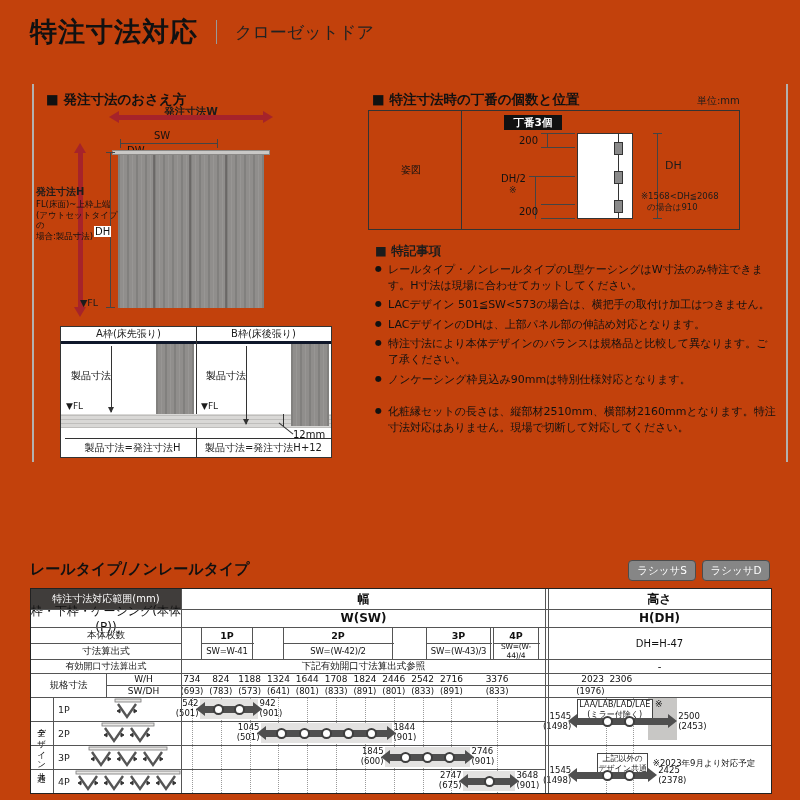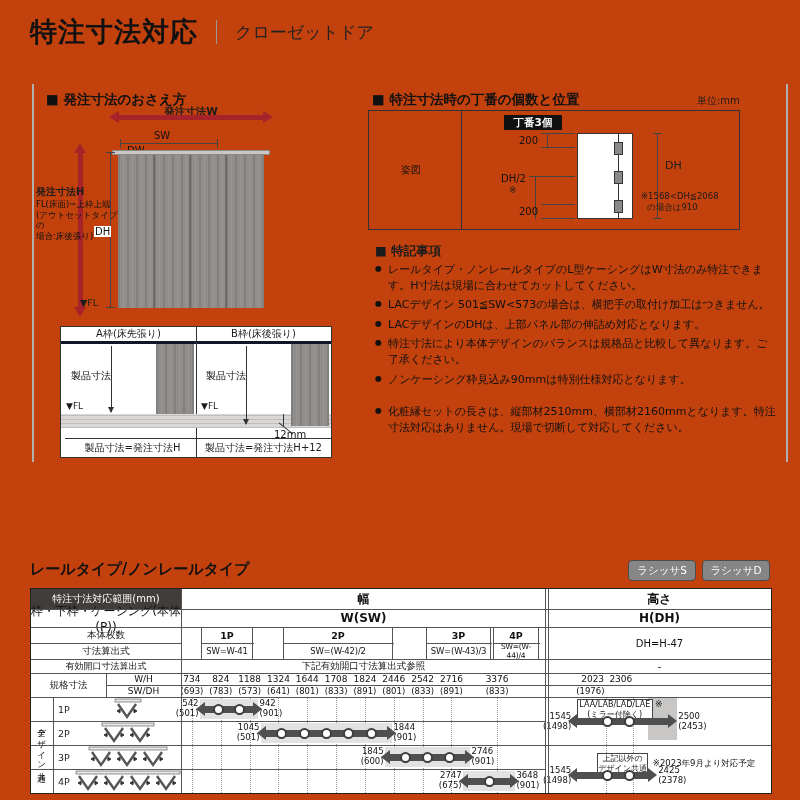--- a/index.html
+++ b/index.html
@@ -112,21 +112,21 @@
     <div class="seam" style="left:35px;"></div>
     <div class="seam" style="left:71px;"></div>
     <div class="seam" style="left:107px;"></div>
   </div>
 
   <div class="abs redbarv" style="left:78px;top:152px;height:156px;"></div>
   <div class="abs" style="left:36px;top:185px;width:82px;background:rgba(255,255,255,.0);">
     <div style="font-size:10px;font-weight:bold;">発注寸法H</div>
     <div class="lbl-sm">FL(床面)~上枠上端</div>
     <div class="lbl-sm">(アウトセットタイプの</div>
-    <div class="lbl-sm">場合:床後張り)</div>
+    <div class="lbl-sm">場合:製品寸法)</div>
   </div>
   <div class="abs dimline-v" style="left:110px;top:152px;height:156px;">
       <span class="tick" style="top:0;"></span>
       <span class="tick" style="bottom:0;"></span>
     </div>
   <div class="abs lbl" style="left:94px;top:226px;background:#fff;padding:0 1px;">DH</div>
   <div class="abs" style="left:80px;top:297px;font-size:9.5px;">▼FL</div>
 
   <div id="abt">
     <div class="abhead" style="left:0;width:135px;">A枠(床先張り)</div>
@@ -138,21 +138,21 @@
     <div class="abs darr" style="left:50px;top:19px;height:66px;"></div>
     <div class="abs lbl" style="left:10px;top:42px;">製品寸法</div>
     <div class="abs" style="left:5px;top:74px;font-size:9px;">▼FL</div>
 
     <div class="abs wood" style="left:230px;top:17px;width:38px;height:82px;"></div>
     <div class="abs darr" style="left:185px;top:19px;height:78px;"></div>
     <div class="abs lbl" style="left:145px;top:42px;">製品寸法</div>
     <div class="abs" style="left:140px;top:74px;font-size:9px;">▼FL</div>
     <div class="abs" style="left:222px;top:87px;width:1px;height:12px;background:#333;"></div>
     <div class="abs" style="left:216px;top:101px;width:18px;height:1px;background:#333;transform:rotate(38deg);"></div>
-    <div class="abs lbl" style="left:213px;top:102px;">12mm</div>
+    <div class="abs lbl" style="left:232px;top:102px;">12mm</div>
     <div class="abfoot" style="left:4px;width:135px;">製品寸法=発注寸法H</div>
     <div class="abfoot" style="left:135px;width:135px;">製品寸法=発注寸法H+12</div>
   </div>
 
   <div class="abs h1" style="left:372px;top:91px;">■ 特注寸法時の丁番の個数と位置</div>
   <div class="abs" style="left:697px;top:94px;font-size:10px;">単位:mm</div>
 
   <div id="hingetbl">
     <div class="split"></div>
     <div class="abs lbl" style="left:32px;top:52px;">姿図</div>

